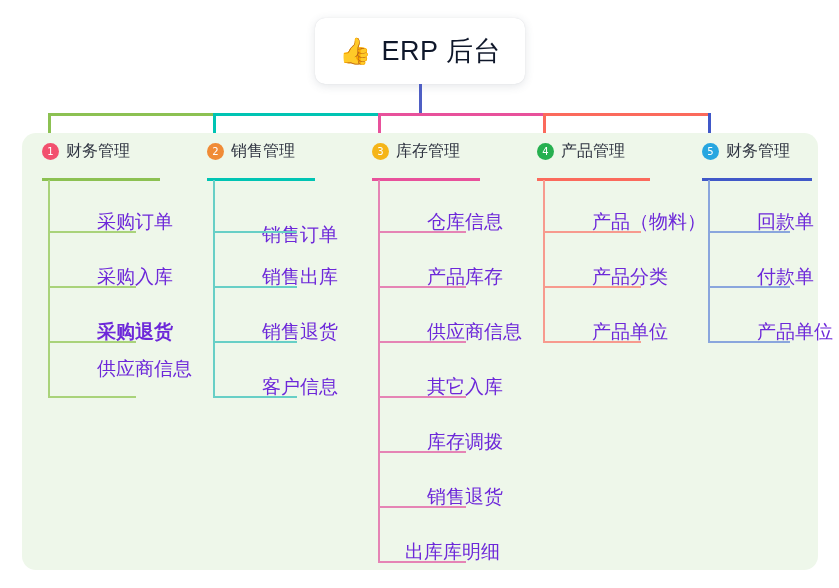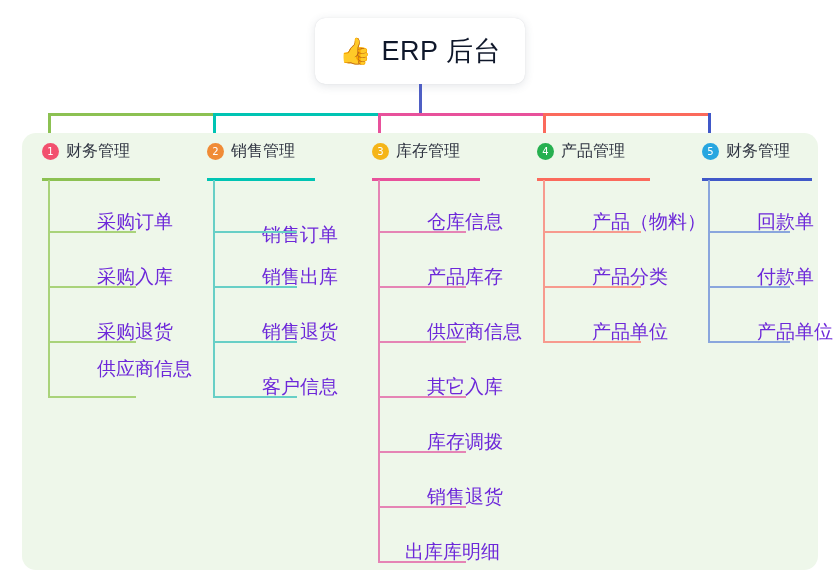--- a/index.html
+++ b/index.html
@@ -96,21 +96,21 @@
       <div class="col-head" style="left: 42px; top: 141px; position: absolute;">
         <span class="badge" style="background: rgb(242, 80, 110);">1</span>
         <span class="col-title">财务管理</span>
       </div>
       <div class="head-rule" style="position: absolute; left: 42px; top: 178px; width: 118px; background: rgb(140, 193, 82);"></div>
       <div class="spine" style="position: absolute; left: 48px; top: 180px; height: 218px; background: rgb(169, 211, 122);"></div>
       <div class="leaf" style="left: 97px; top: 209px;">采购订单</div>
       <div class="leaf-rule" style="position: absolute; left: 48px; top: 231px; width: 88px; background: rgb(169, 211, 122);"></div>
       <div class="leaf" style="left: 97px; top: 264px;">采购入库</div>
       <div class="leaf-rule" style="position: absolute; left: 48px; top: 286px; width: 88px; background: rgb(169, 211, 122);"></div>
-      <div class="leaf" style="left: 97px; top: 319px;">采购退货</div>
+      <div class="leaf" style="left: 97px; top: 319px; font-weight: bold;">采购退货</div>
       <div class="leaf-rule" style="position: absolute; left: 48px; top: 341px; width: 88px; background: rgb(169, 211, 122);"></div>
       <div class="leaf" style="left: 97px; top: 356px;">供应商信息</div>
       <div class="leaf-rule" style="position: absolute; left: 48px; top: 396px; width: 88px; background: rgb(169, 211, 122);"></div>
       <div class="col-head" style="left: 207px; top: 141px; position: absolute;">
         <span class="badge" style="background: rgb(240, 139, 54);">2</span>
         <span class="col-title">销售管理</span>
       </div>
       <div class="head-rule" style="position: absolute; left: 207px; top: 178px; width: 108px; background: rgb(0, 196, 179);"></div>
       <div class="spine" style="position: absolute; left: 213px; top: 180px; height: 218px; background: rgb(103, 207, 198);"></div>
       <div class="leaf" style="left: 262px; top: 222px;">销售订单</div>

